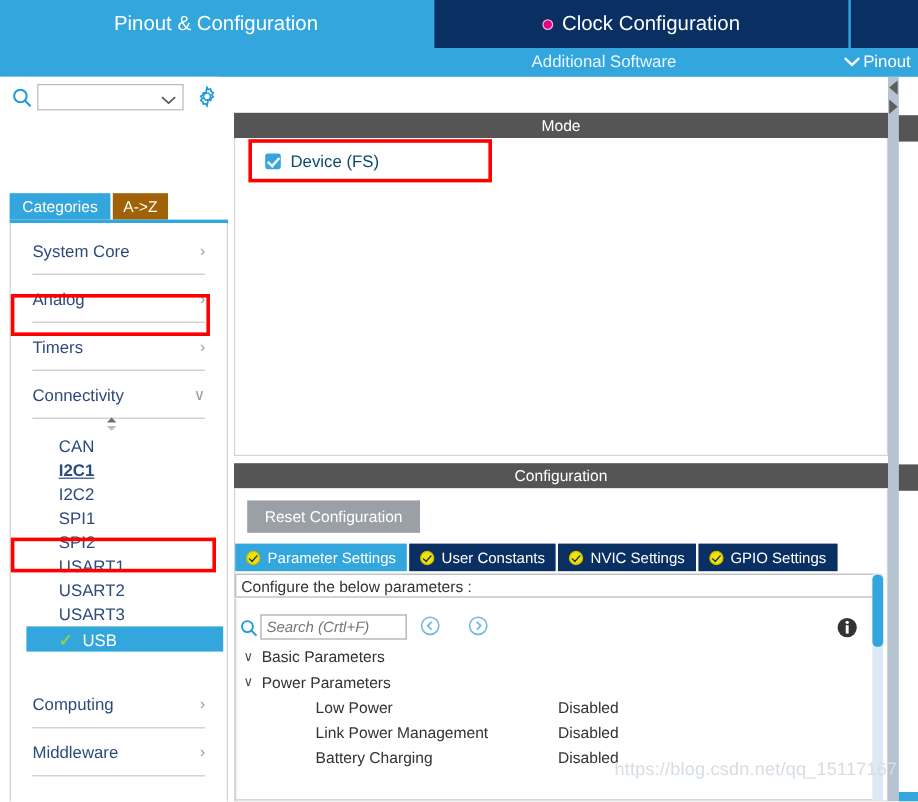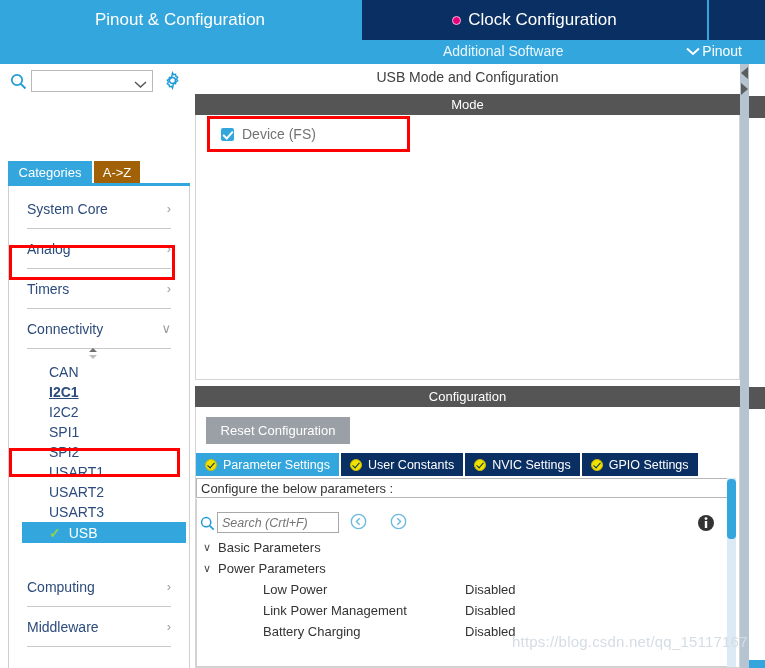--- a/index.html
+++ b/index.html
@@ -35,21 +35,21 @@
 
   
   .subbar {
     position: absolute; left: 0; top: 40px; width: 765px; height: 24px;
     background: #33a6dd; color: #eaf6fd; font-size: 14px;
   }
   .addl-sw {
     position: absolute; left: 443px; top: 3px;
   }
   .pinout-drop {
-    position: absolute; right: 23px; top: 3px;
+    position: absolute; right: 6px; top: 3px;
     display: flex; align-items: center; gap: 2px; color: #ffffff;
   }
   .chev-down { display:inline-block; }
 
   
   .sidebar {
     position: absolute; left: 0; top: 64px; width: 182px; height: 604px;
     background: #ffffff;
   }
   .search-row {
@@ -154,21 +154,21 @@
     position: absolute; left: 195px; top: 94px; width: 545px; height: 21px;
     background: #555555; color: #ffffff; font-size: 13px;
     display: flex; align-items: center; justify-content: center;
   }
   .mode-body {
     position: absolute; left: 195px; top: 115px; width: 545px; height: 265px;
     background: #ffffff; border: 1px solid #d5d5d5; border-top: none;
   }
   .mode-check-row {
     position: absolute; left: 221px; top: 126px;
-    display: flex; align-items: center; font-size: 14px; color: #737373;
+    display: flex; align-items: center; font-size: 14px; color: #0c4a6e;
   }
   .cb {
     width: 13px; height: 13px; background: #33a6dd;
     margin-right: 8px; position: relative; border-radius: 2px;
   }
   .cb::after {
     content: ""; position: absolute; left: 4px; top: 1px;
     width: 4px; height: 8px; border: solid #ffffff;
     border-width: 0 2px 2px 0; transform: rotate(42deg);
   }
@@ -399,23 +399,20 @@
         <span>Computing</span>
         <span class="chev">›</span>
       </div>
       <div class="cat-item">
         <span>Middleware</span>
         <span class="chev">›</span>
       </div>
     </div>
   </div>
 
-  <div class="mode-title">
-    <span>USB Mode and Configuration</span>
-  </div>
   <div class="mode-header">
     <span>Mode</span>
   </div>
   <div class="mode-body"></div>
   <div class="mode-check-row">
     <span class="cb"></span>
     <span>Device (FS)</span>
   </div>
 
   <div class="cfg-header">

